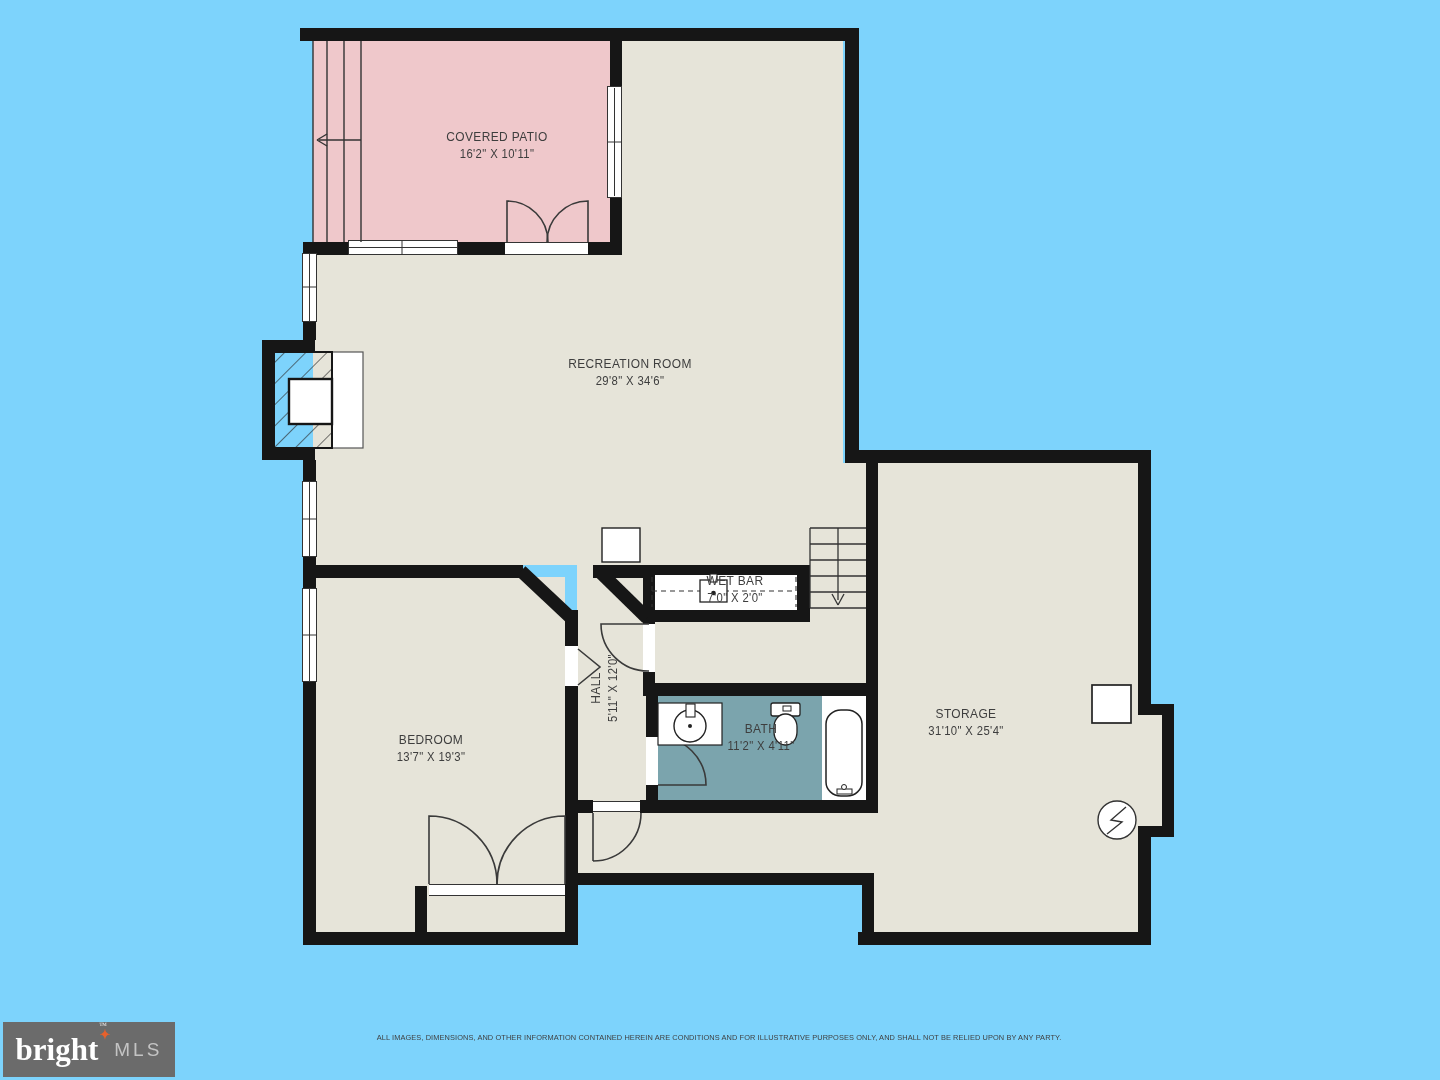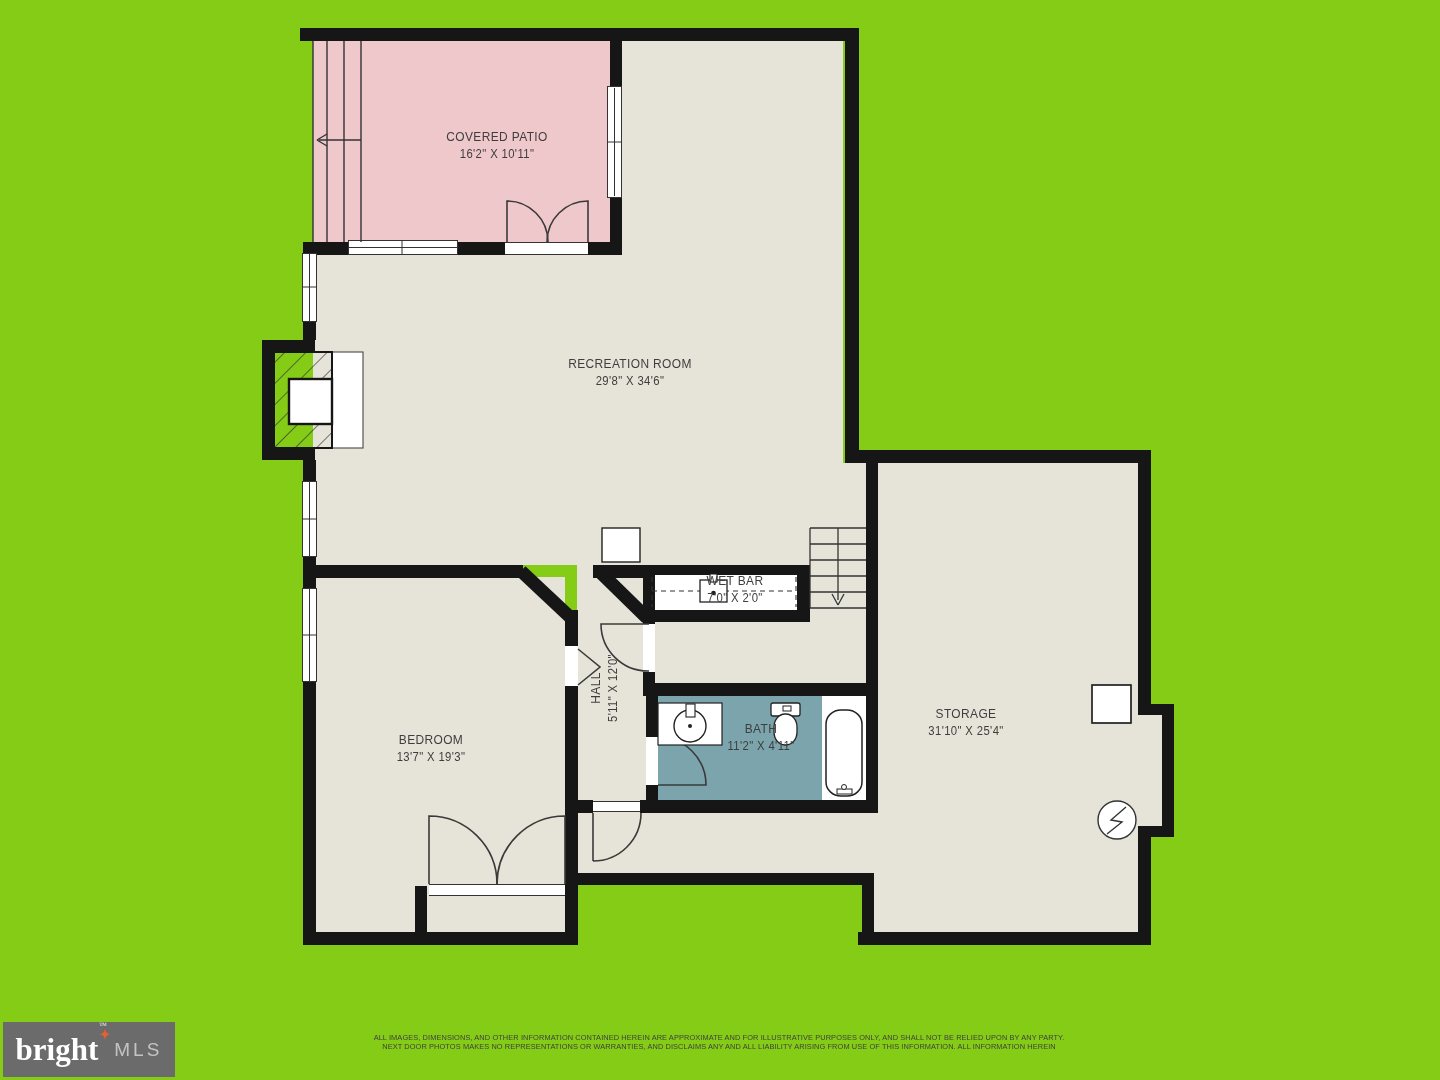--- a/index.html
+++ b/index.html
@@ -1,16 +1,16 @@
 <!DOCTYPE html>
 <html style="--floor: #e6e4d9; --patio: #efc8cb; --bath: #7ba4ad; --wall: #161616; --logo_bg: #6b6b6b; --logo_star: #e8612c;"><head>
 <meta charset="utf-8">
 <style>
   html,body{margin:0;padding:0;background:#fff;width:1440px;height:1080px;overflow:hidden}
-  #canvas{position:relative;width:1440px;height:1080px;background:#84cc16;font-family:"Liberation Sans",sans-serif}
+  #canvas{position:relative;width:1440px;height:1080px;background:#7dd3fc;font-family:"Liberation Sans",sans-serif}
   .floor{position:absolute;background:var(--floor,#e6e4d9)}
   .patio{background:var(--patio,#efc8cb)}
   .bathfloor{background:var(--bath,#7ba4ad)}
   .white{background:#fff}
   .wall{position:absolute;background:var(--wall,#161616)}
   .win{position:absolute;background:#fff;border:1.2px solid #333;box-sizing:border-box}
   .gap{position:absolute;background:#fff}
   .sill{border-top:1.2px solid #333;border-bottom:1.2px solid #333;box-sizing:border-box}
   .rlabel{position:absolute;text-align:center;color:#3e3e3e;font-size:13px;letter-spacing:.4px;
           line-height:17.5px;white-space:nowrap;transform:translate(-50%,-50%) scaleX(.92)}
@@ -232,17 +232,16 @@
   <div class="rlabel" style="left:966px;top:722px">
     <div>STORAGE</div>
     <div class="dims">31'10" X 25'4"</div>
   </div>
 
   <div id="logo-box">
     <span class="brand"><span>bright</span><span class="brand-star">✦</span><span class="brand-tm">™</span></span>
     <span class="brand-mls">MLS</span>
   </div>
   <div id="disclaimer">
-    <div>ALL IMAGES, DIMENSIONS, AND OTHER INFORMATION CONTAINED HEREIN ARE APPROXIMATE AND FOR ILLUSTRATIVE PURPOSES ONLY, AND SHALL NOT BE RELIED UPON BY ANY PARTY.</div>
-    <div>NEXT DOOR PHOTOS MAKES NO REPRESENTATIONS OR WARRANTIES, AND DISCLAIMS ANY AND ALL LIABILITY ARISING FROM USE OF THIS INFORMATION. ALL INFORMATION HEREIN</div>
+    <div>ALL IMAGES, DIMENSIONS, AND OTHER INFORMATION CONTAINED HEREIN ARE CONDITIONS AND FOR ILLUSTRATIVE PURPOSES ONLY, AND SHALL NOT BE RELIED UPON BY ANY PARTY.</div>
   </div>
 
 </div>
 
 </body></html>

